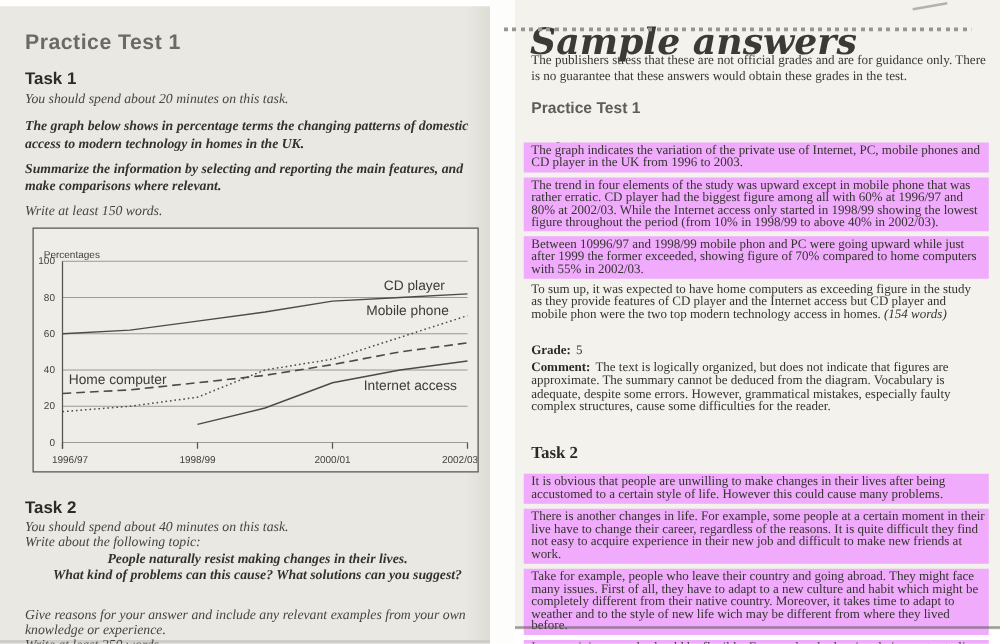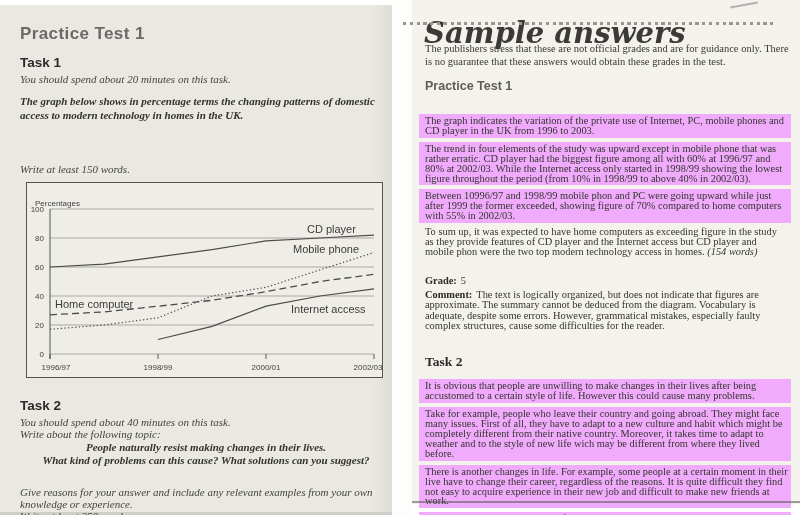--- a/index.html
+++ b/index.html
@@ -130,20 +130,21 @@
 </style>
 </head>
 <body>
 
 <section class="page page-left">
   <h1 class="lp-title">Practice Test 1</h1>
 
   <h2 class="task-heading-l t1-heading">Task 1</h2>
   <p class="note-it t1-time">You should spend about 20 minutes on this task.</p>
   <p class="prompt-bi t1-prompt">The graph below shows in percentage terms the changing patterns of domestic access to modern technology in homes in the UK.</p>
+  <p class="prompt-bi t1-instr">Summarize the information by selecting and reporting the main features, and make comparisons where relevant.</p>
   <p class="note-it t1-words">Write at least 150 words.</p>
 
   <div class="chart-box">
     <svg id="chart-svg" viewBox="0 0 355 194">
         <line x1="23" y1="171" x2="347" y2="171" class="grid"></line>
         <text x="17" y="173.5" class="tick-label" text-anchor="end">0</text>
         <line x1="23" y1="142" x2="347" y2="142" class="grid"></line>
         <text x="17" y="144.5" class="tick-label" text-anchor="end">20</text>
         <line x1="23" y1="113" x2="347" y2="113" class="grid"></line>
         <text x="17" y="115.5" class="tick-label" text-anchor="end">40</text>
@@ -201,19 +202,19 @@
     <p class="hl">The graph indicates the variation of the private use of Internet, PC, mobile phones and CD player in the UK from 1996 to 2003.</p>
     <p class="hl">The trend in four elements of the study was upward except in mobile phone that was rather erratic. CD player had the biggest figure among all with 60% at 1996/97 and 80% at 2002/03. While the Internet access only started in 1998/99 showing the lowest figure throughout the period (from 10% in 1998/99 to above 40% in 2002/03).</p>
     <p class="hl">Between 10996/97 and 1998/99 mobile phon and PC were going upward while just after 1999 the former exceeded, showing figure of 70% compared to home computers with 55% in 2002/03.</p>
     <p class="plain"><span>To sum up, it was expected to have home computers as exceeding figure in the study as they provide features of CD player and the Internet access but CD player and mobile phon were the two top modern technology access in homes.</span> <span class="wc">(154 words)</span></p>
 
     <p class="grade-line"><span class="b">Grade:</span><span>5</span></p>
     <p class="comment-p"><span class="b">Comment:</span><span>The text is logically organized, but does not indicate that figures are approximate. The summary cannot be deduced from the diagram. Vocabulary is adequate, despite some errors. However, grammatical mistakes, especially faulty complex structures, cause some difficulties for the reader.</span></p>
 
     <h4 class="task-heading-r t2r-heading">Task 2</h4>
     <p class="hl">It is obvious that people are unwilling to make changes in their lives after being accustomed to a certain style of life. However this could cause many problems.</p>
+    <p class="hl">There is another changes in life. For example, some people at a certain moment in their live have to change their career, regardless of the reasons. It is quite difficult they find not easy to acquire experience in their new job and difficult to make new friends at work.</p>
     <p class="hl">Take for example, people who leave their country and going abroad. They might face many issues. First of all, they have to adapt to a new culture and habit which might be completely different from their native country. Moreover, it takes time to adapt to weather and to the style of new life wich may be different from where they lived before.</p>
-    <p class="hl">There is another changes in life. For example, some people at a certain moment in their live have to change their career, regardless of the reasons. It is quite difficult they find not easy to acquire experience in their new job and difficult to make new friends at work.</p>
     <p class="hl">In my opinion, people should be flexible. For people who leaving their country to live and work in another country I agree that they might have many problems such as a new culture and language and habits but the integration with people it could solve the problem. By the</p>
   </div>
 
   <div class="scan-edge"></div>
 </section>
 
 </body></html>

